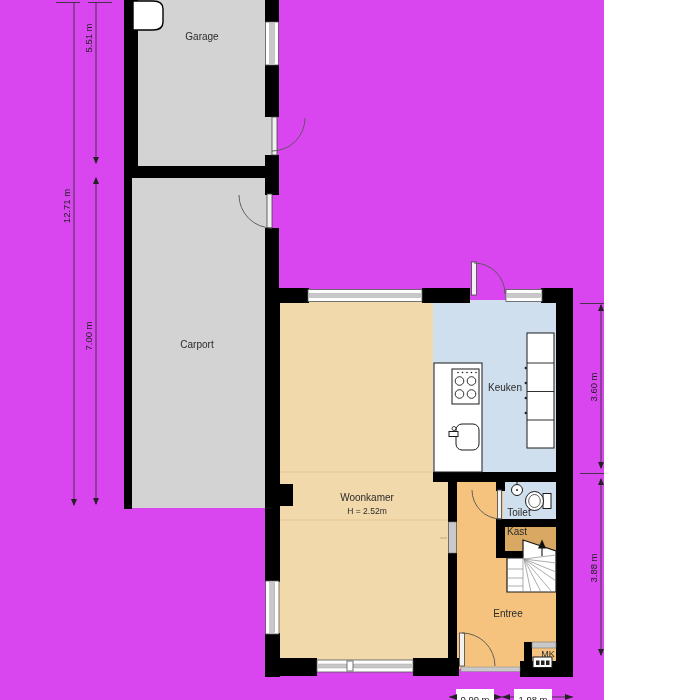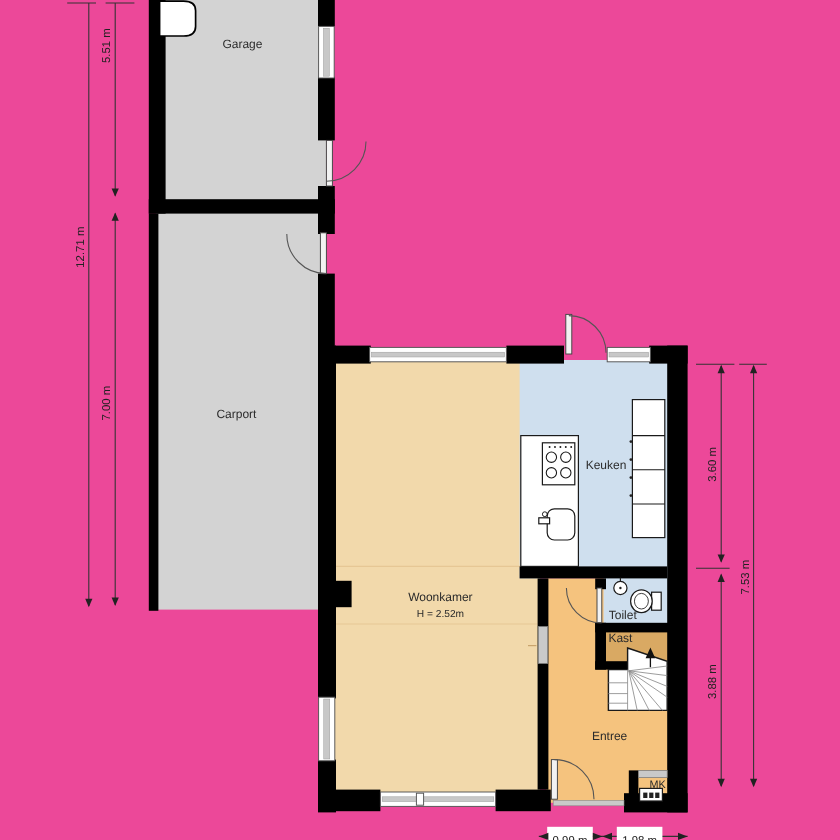--- a/index.html
+++ b/index.html
@@ -1,16 +1,16 @@
 <!DOCTYPE html>
 <html><head>
 <meta charset="utf-8">
 <style>
   html,body{margin:0;padding:0;background:#fff;}
-  .stage{position:relative;width:700px;height:700px;background:#ec4899;overflow:hidden;
+  .stage{position:relative;width:604px;height:700px;background:#d946ef;overflow:hidden;
          font-family:"Liberation Sans",sans-serif;}
   svg{display:block;}
   text{font-family:"Liberation Sans",sans-serif;fill:#2b2b2b;}
   .room-label{font-size:10px;}
   .sub-label{font-size:8.5px;}
   .small-label{font-size:9px;}
   .dim-text{font-size:9.5px;fill:#222;}
   .wall{fill:#000;}
   .dimline{stroke:#333;stroke-width:0.9;fill:none;}
   .arrow{fill:#222;stroke:none;}

